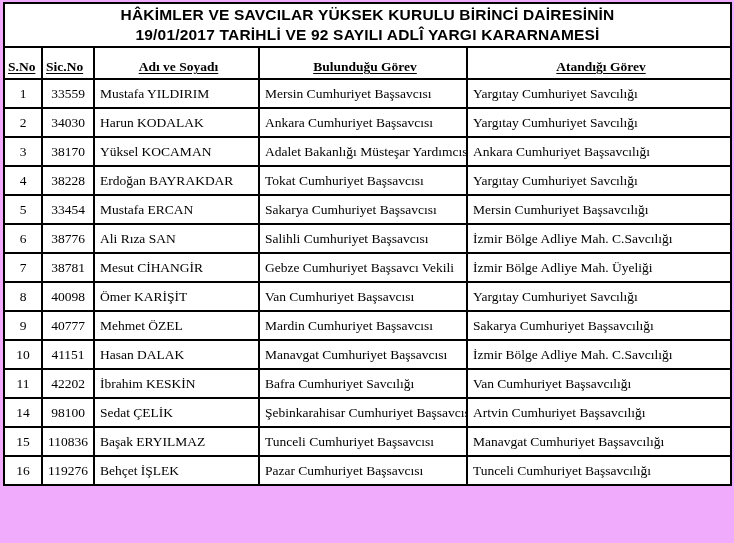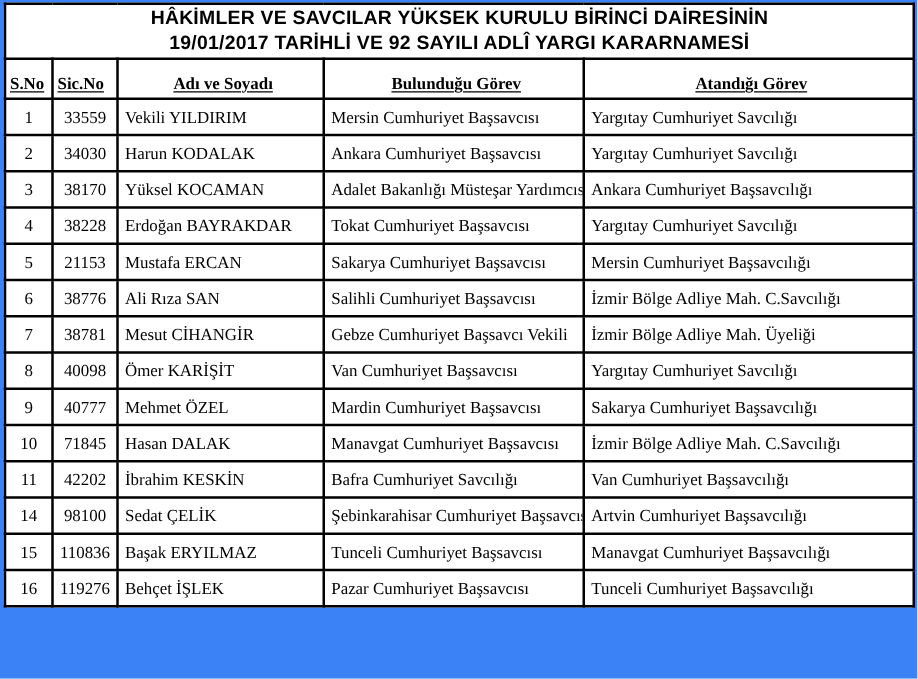--- a/index.html
+++ b/index.html
@@ -7,21 +7,21 @@
     padding: 0;
     background: #ffffff;
     width: 734px;
     height: 543px;
     overflow: hidden;
   }
   .page {
     position: relative;
     width: 734px;
     height: 543px;
-    background: #3b82f6;
+    background: #f0abfc;
   }
   table.decree {
     position: absolute;
     left: 3px;
     top: 2px;
     width: 727px;
     border-collapse: collapse;
     table-layout: fixed;
     color: #000000;
     background: #ffffff;
@@ -87,21 +87,21 @@
         <th class="c-center">Sic.No</th>
         <th>Adı ve Soyadı</th>
         <th>Bulunduğu Görev</th>
         <th>Atandığı Görev</th>
       </tr>
     </thead>
     <tbody>
   <tr>
     <td class="c-center">1</td>
     <td class="c-center">33559</td>
-    <td class="c-left">Vekili YILDIRIM</td>
+    <td class="c-left">Mustafa YILDIRIM</td>
     <td class="c-left">Mersin Cumhuriyet Başsavcısı</td>
     <td class="c-left">Yargıtay Cumhuriyet Savcılığı</td>
   </tr>
 
   <tr>
     <td class="c-center">2</td>
     <td class="c-center">34030</td>
     <td class="c-left">Harun KODALAK</td>
     <td class="c-left">Ankara Cumhuriyet Başsavcısı</td>
     <td class="c-left">Yargıtay Cumhuriyet Savcılığı</td>
@@ -118,21 +118,21 @@
   <tr>
     <td class="c-center">4</td>
     <td class="c-center">38228</td>
     <td class="c-left">Erdoğan BAYRAKDAR</td>
     <td class="c-left">Tokat Cumhuriyet Başsavcısı</td>
     <td class="c-left">Yargıtay Cumhuriyet Savcılığı</td>
   </tr>
 
   <tr>
     <td class="c-center">5</td>
-    <td class="c-center">21153</td>
+    <td class="c-center">33454</td>
     <td class="c-left">Mustafa ERCAN</td>
     <td class="c-left">Sakarya Cumhuriyet Başsavcısı</td>
     <td class="c-left">Mersin Cumhuriyet Başsavcılığı</td>
   </tr>
 
   <tr>
     <td class="c-center">6</td>
     <td class="c-center">38776</td>
     <td class="c-left">Ali Rıza SAN</td>
     <td class="c-left">Salihli Cumhuriyet Başsavcısı</td>
@@ -158,21 +158,21 @@
   <tr>
     <td class="c-center">9</td>
     <td class="c-center">40777</td>
     <td class="c-left">Mehmet ÖZEL</td>
     <td class="c-left">Mardin Cumhuriyet Başsavcısı</td>
     <td class="c-left">Sakarya Cumhuriyet Başsavcılığı</td>
   </tr>
 
   <tr>
     <td class="c-center">10</td>
-    <td class="c-center">71845</td>
+    <td class="c-center">41151</td>
     <td class="c-left">Hasan DALAK</td>
     <td class="c-left">Manavgat Cumhuriyet Başsavcısı</td>
     <td class="c-left">İzmir Bölge Adliye Mah. C.Savcılığı</td>
   </tr>
 
   <tr>
     <td class="c-center">11</td>
     <td class="c-center">42202</td>
     <td class="c-left">İbrahim KESKİN</td>
     <td class="c-left">Bafra Cumhuriyet Savcılığı</td>

